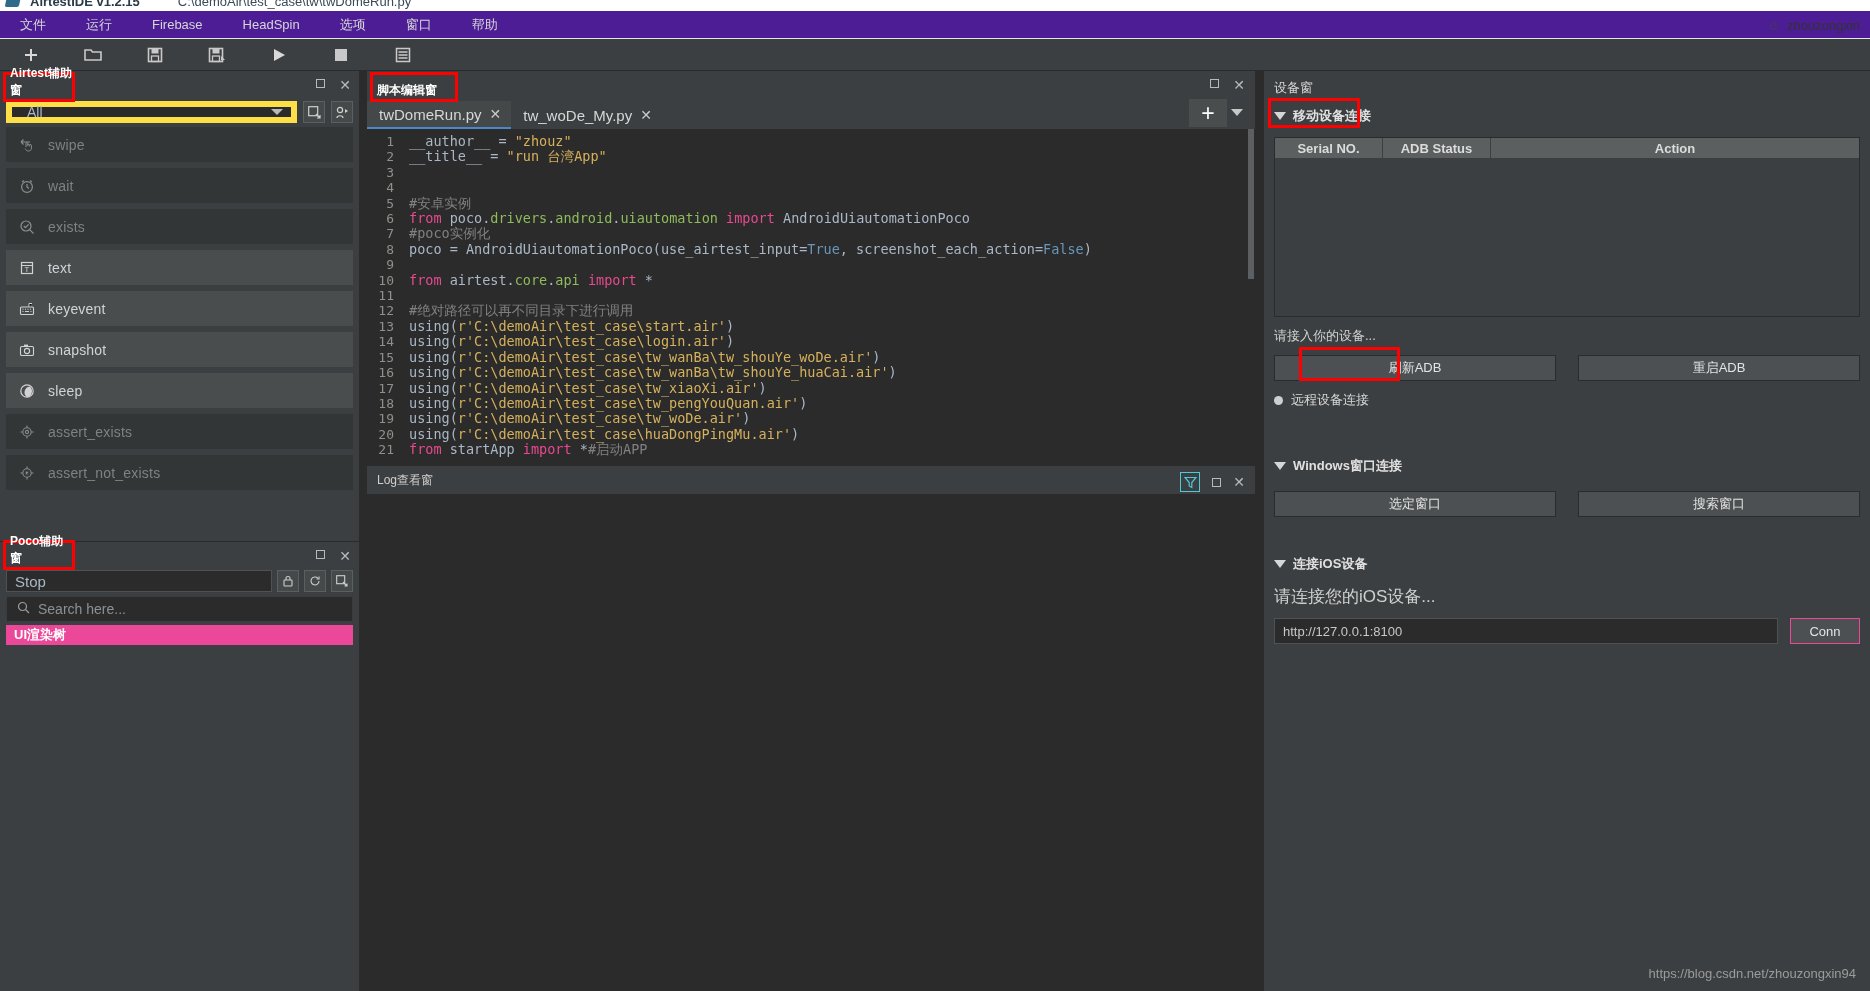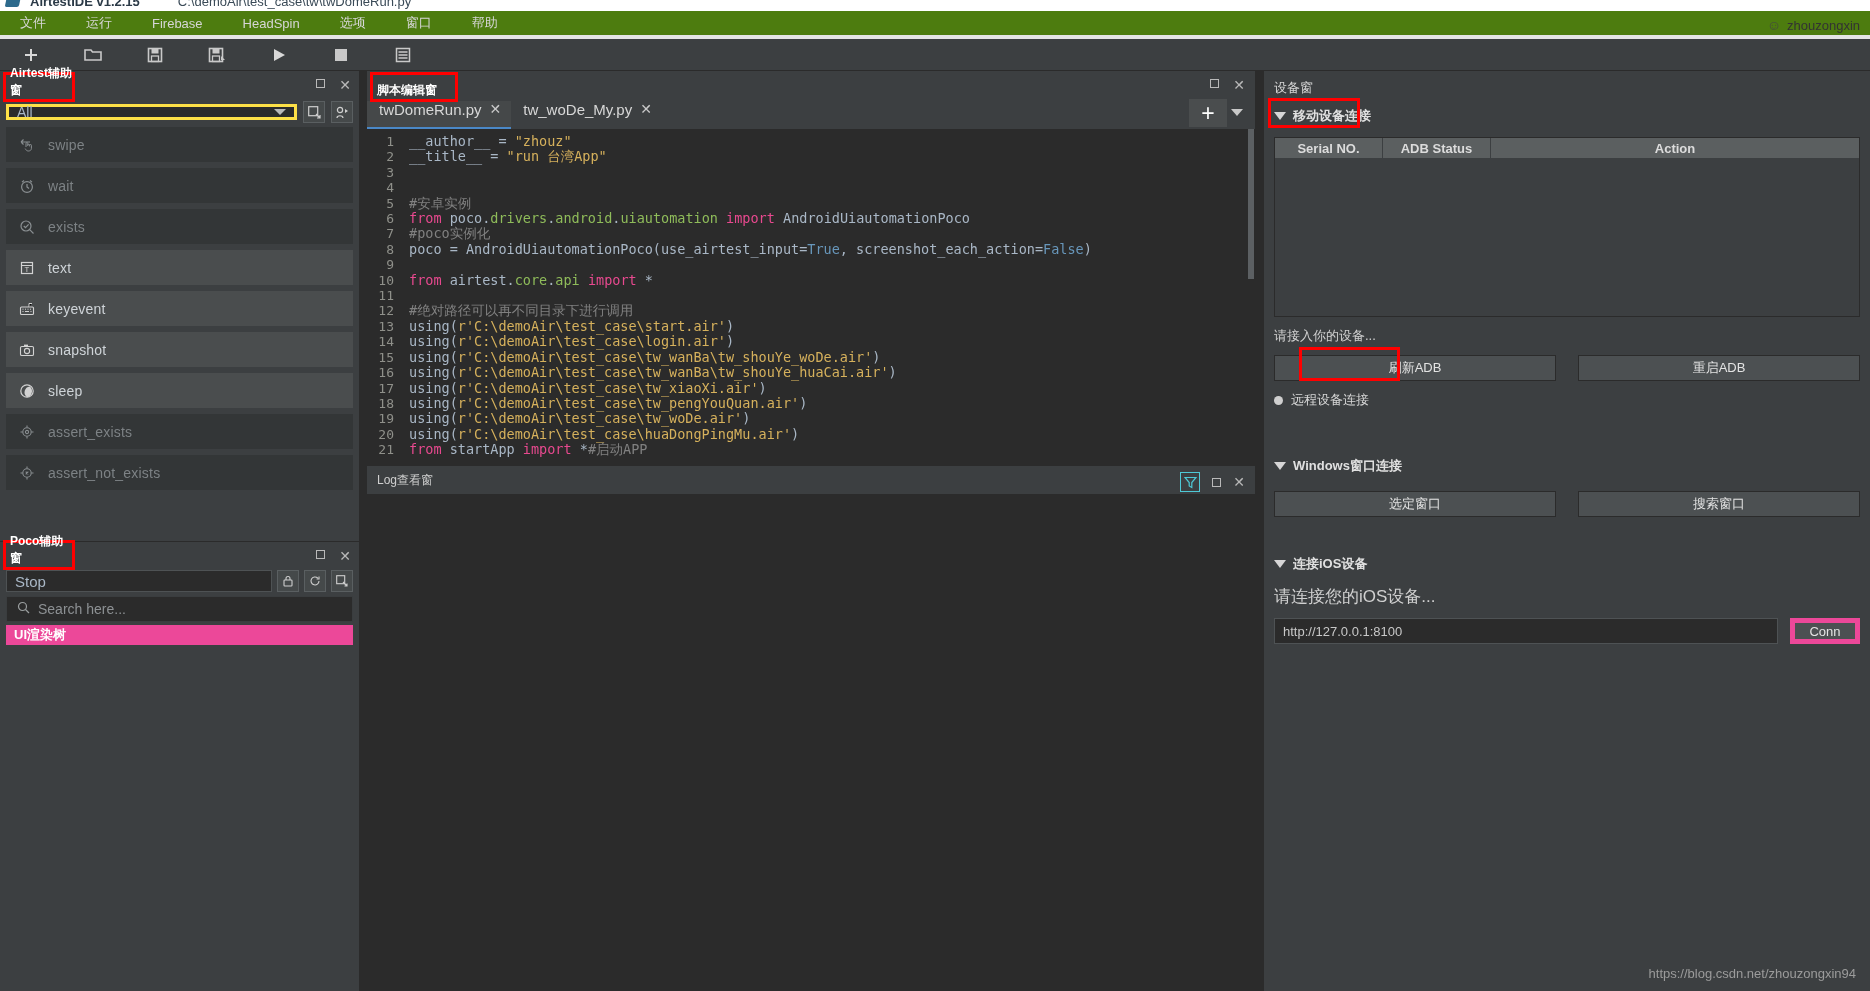--- a/index.html
+++ b/index.html
@@ -24,22 +24,22 @@
   }
   .tb-logo {
     width:14px; height:12px; background:#2d6a8c; border-radius:2px;
     display:inline-block; transform:skewX(-12deg);
   }
   .tb-path { color:#3a4a57; font-weight:500; margin-left:28px; }
 
   
   .menubar {
     position:absolute; left:0; top:11px; width:1870px; height:28px;
-    background:#4d7c0f; display:flex; align-items:center;
-    border-bottom:4px solid #e5e5e5;
+    background:#4c1d95; display:flex; align-items:center;
+    border-bottom:1px solid #e5e5e5;
   }
   .menubar .mi {
     padding: 4px 20px; font-size:13px; color:#d6d6d6; cursor:default;
   }
   .user-area {
     position:absolute; right:10px; top:11px; height:28px;
     display:flex; align-items:center; gap:6px; font-size:13px; color:#3a3a3a;
   }
   .user-area .uname { color:#333; }
   .person-ico { font-size:14px; color:#444; }
@@ -62,23 +62,23 @@
   #airtest-panel {
     position:absolute; left:0; top:71px; width:360px; height:470px;
     background:#3c3f41; border-right:1px solid #2b2b2b;
   }
   .at-head { position:relative; height:28px; background:#3c3f41; }
   .at-head-ctrls { position:absolute; right:8px; top:8px; display:flex; gap:14px; color:#b9b9b9; }
   .at-filterrow {
     display:flex; align-items:center; gap:6px; padding:2px 6px 4px 6px;
   }
   .combo {
-    flex:1; height:16px; background:#2b2b2b; border:3px solid #fde047;
+    flex:1; height:22px; background:#2b2b2b; border:6px solid #fde047;
     color:#a9b7c6; font-size:14px; display:flex; align-items:center;
-    padding-left:8px; position:relative;
+    padding-left:15px; position:relative;
   }
   .combo .caret {
     position:absolute; right:8px; top:50%; transform:translateY(-50%);
     width:0;height:0;border-left:6px solid transparent;border-right:6px solid transparent;
     border-top:6px solid #b9b9b9;
   }
   .sq-btn {
     width:22px; height:22px; background:#45494a; border:1px solid #5a5f61;
     display:flex; align-items:center; justify-content:center; color:#cfcfcf; font-size:11px;
   }
@@ -117,21 +117,21 @@
 
   
   #editor-panel {
     position:absolute; left:367px; top:71px; width:888px; height:392px;
     background:#3c3f41;
   }
   .ed-head { position:relative; height:28px; }
   .ed-head-ctrls { position:absolute; right:10px; top:8px; display:flex; gap:14px; color:#b9b9b9; }
   .tabsrow { display:flex; align-items:flex-end; height:30px; position:relative; background:#3c3f41; }
   .etab {
-    display:flex; align-items:flex-start; gap:8px; height:28px; padding:0 10px 0 12px;
+    display:flex; align-items:center; gap:8px; height:28px; padding:0 10px 0 12px;
     font-size:15px; color:#d7d7d7; background:#3c3f41;
   }
   .etab.active { border-bottom:2px solid #4a88c7; background:#454849; }
   .etab .xc { color:#cacaca; font-size:14px; }
   .tab-plus {
     position:absolute; right:28px; top:0px; width:38px; height:28px;
     background:#4a4d4e; color:#fff; font-size:23px; display:flex;
     align-items:center; justify-content:center; font-weight:300;
   }
   .tab-plus-caret {
@@ -205,21 +205,21 @@
   }
   .radio-row { display:flex; align-items:center; gap:8px; padding-left:10px; margin-top:10px; font-size:13px; color:#d6d6d6; }
   .radio-dot { width:9px; height:9px; border-radius:50%; background:#cfcfcf; }
   .ios-note { padding:12px 0 6px 10px; font-size:17px; color:#d0d0d0; }
   .ios-row { display:flex; padding:0 10px; margin-top:4px; gap:12px; }
   .ios-input {
     flex:1; height:26px; background:#2b2b2b; border:1px solid #4e5254;
     color:#c8c8c8; font-size:13px; display:flex; align-items:center; padding-left:8px;
   }
   .ios-btn {
-    width:70px; height:26px; background:#4c5052; border:5px solid #ec4899;
+    width:70px; height:26px; background:#4c5052; border:1px solid #ec4899;
     display:flex; align-items:center; justify-content:center; font-size:13px; color:#e3e3e3;
   }
   .watermark {
     position:absolute; right:14px; bottom:10px; font-size:13px; color:#9b9b9b;
   }
   .dev-scroll { position:absolute; right:0; top:0; width:8px; height:100%; background:#3c3f41; }
 
   
   .redbox { position:absolute; border:3px solid #ff0000; pointer-events:none; }
   .redlabel {

